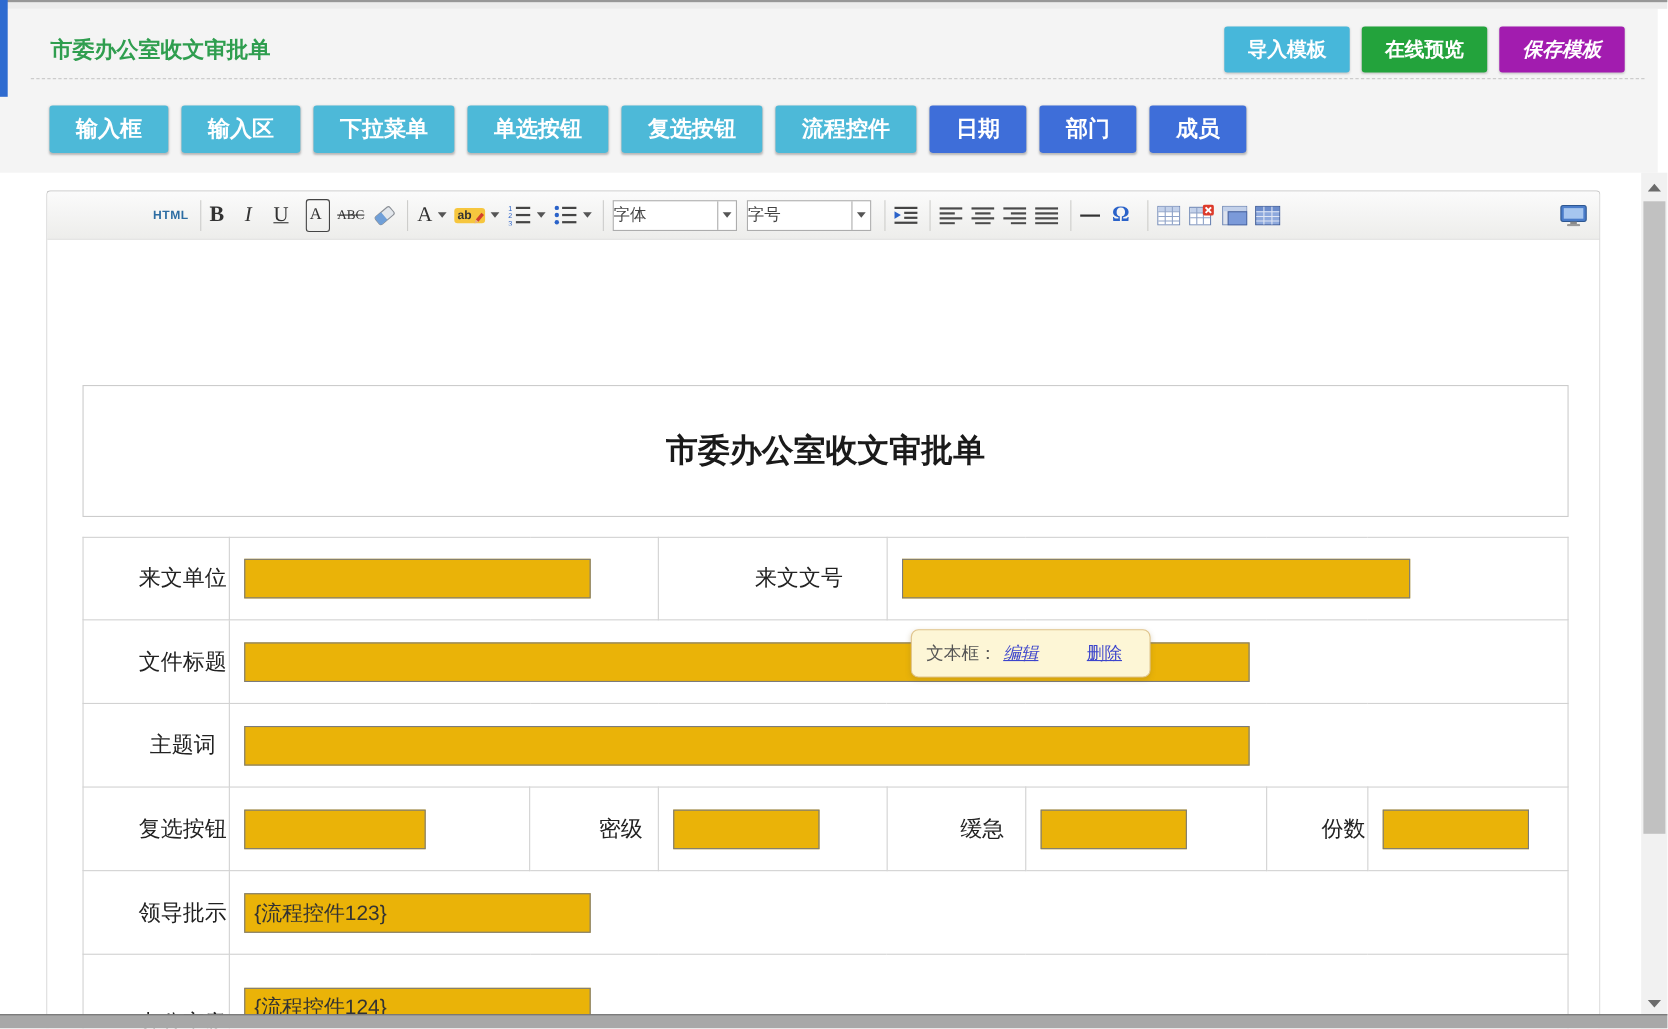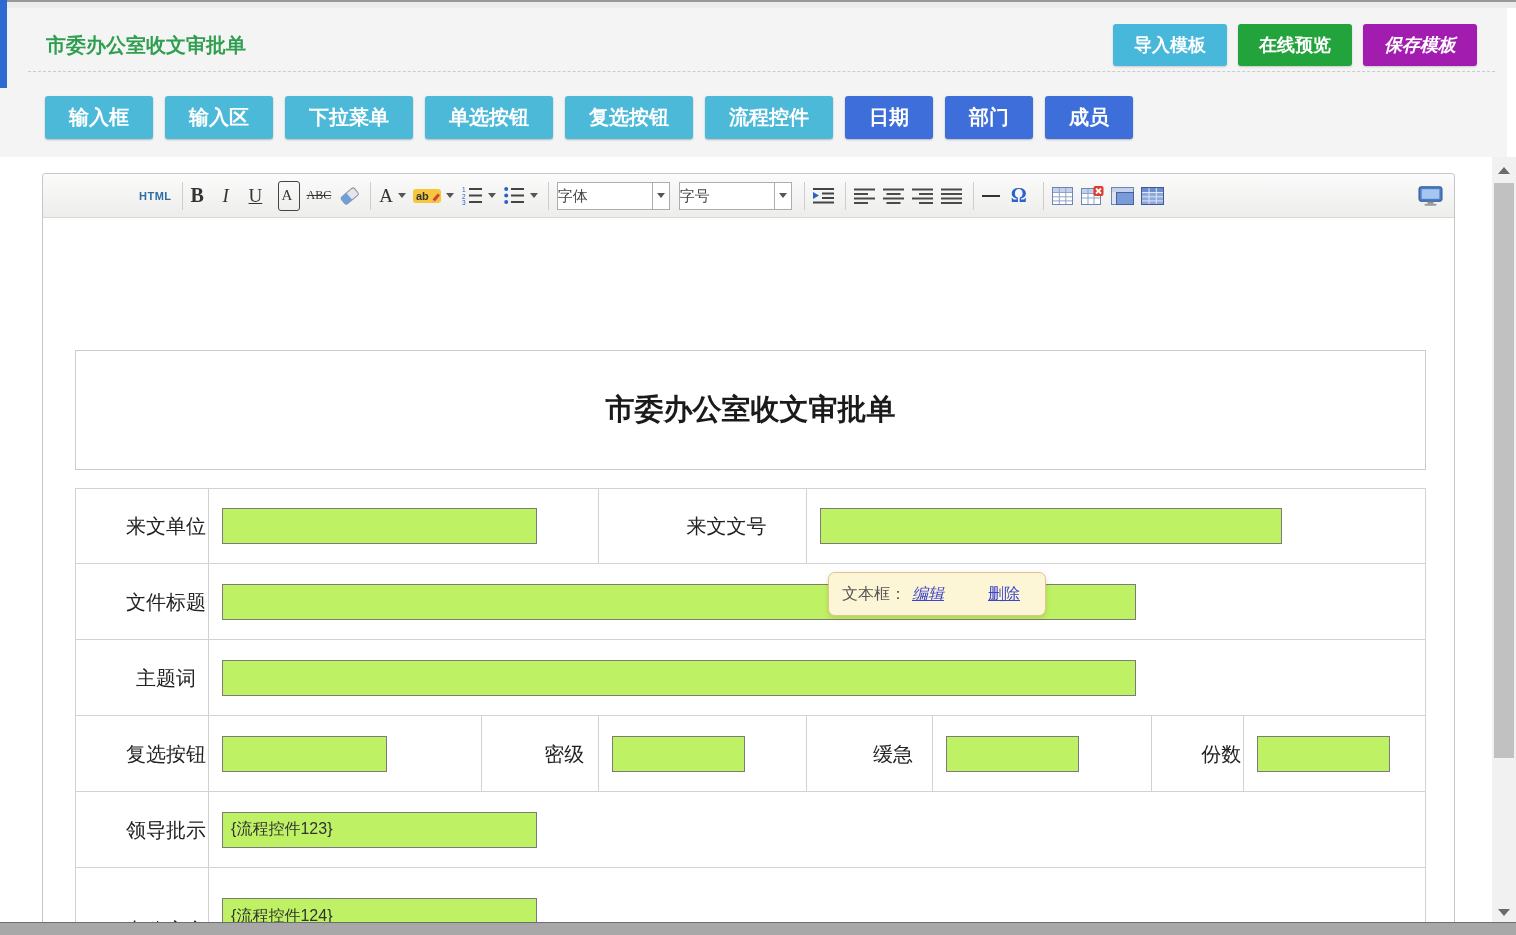--- a/index.html
+++ b/index.html
@@ -66,22 +66,22 @@
   .doc-title-box { width:1351px; height:120px; border:1px solid #ccc; display:flex;
     align-items:center; justify-content:center; margin-bottom:18px; }
   .doc-title { font-size:29px; font-weight:bold; color:#1a1a1a; }
 
   table.form { width:1351px; border-collapse:collapse; table-layout:fixed; }
   table.form td { border:1px solid #d2d2d2; vertical-align:middle; padding:0; }
   td.lbl { text-align:center; font-size:20px; color:#222; }
   .lbl-wrap { display:inline-block; max-width:88px; line-height:26px;margin-left:48px; }
   tr.r1 { height:75px; } tr.r2,tr.r3,tr.r4,tr.r5 { height:76px; } tr.r6 { height:150px; }
   td.vtop { vertical-align:top; padding-top:18px; }
-  input.fi { height:36px; border:1px solid #7b7b7b; background:#bef264; margin-left:13px;
-    font-size:16px; color:#333; padding:0 8px; font-family:inherit; display:block; }
+  input.fi { height:36px; border:1px solid #7b7b7b; background:#eab308; margin-left:13px;
+    font-size:19px; color:#333; padding:0 8px; font-family:inherit; display:block; }
   .w315 { width:315px; } .w462 { width:462px; margin-left:21px; } .w914 { width:914px; }
   .w165 { width:165px; } .w133 { width:133px; }
   tr.r6 td.cell-input { vertical-align:top; }
   tr.r6 input.fi { margin-top:30px;text-decoration:underline; }
 
   
   .tooltip { position:absolute; left:828px; top:572px; width:218px; height:44px; z-index:60;
     background:#fdf6d6; border:1px solid #dfc48c; border-radius:7px; display:flex;
     align-items:center; padding:0 13px; box-shadow:0 2px 5px rgba(140,110,40,.25); }
   .tooltip-label { font-size:16px; color:#555; }

